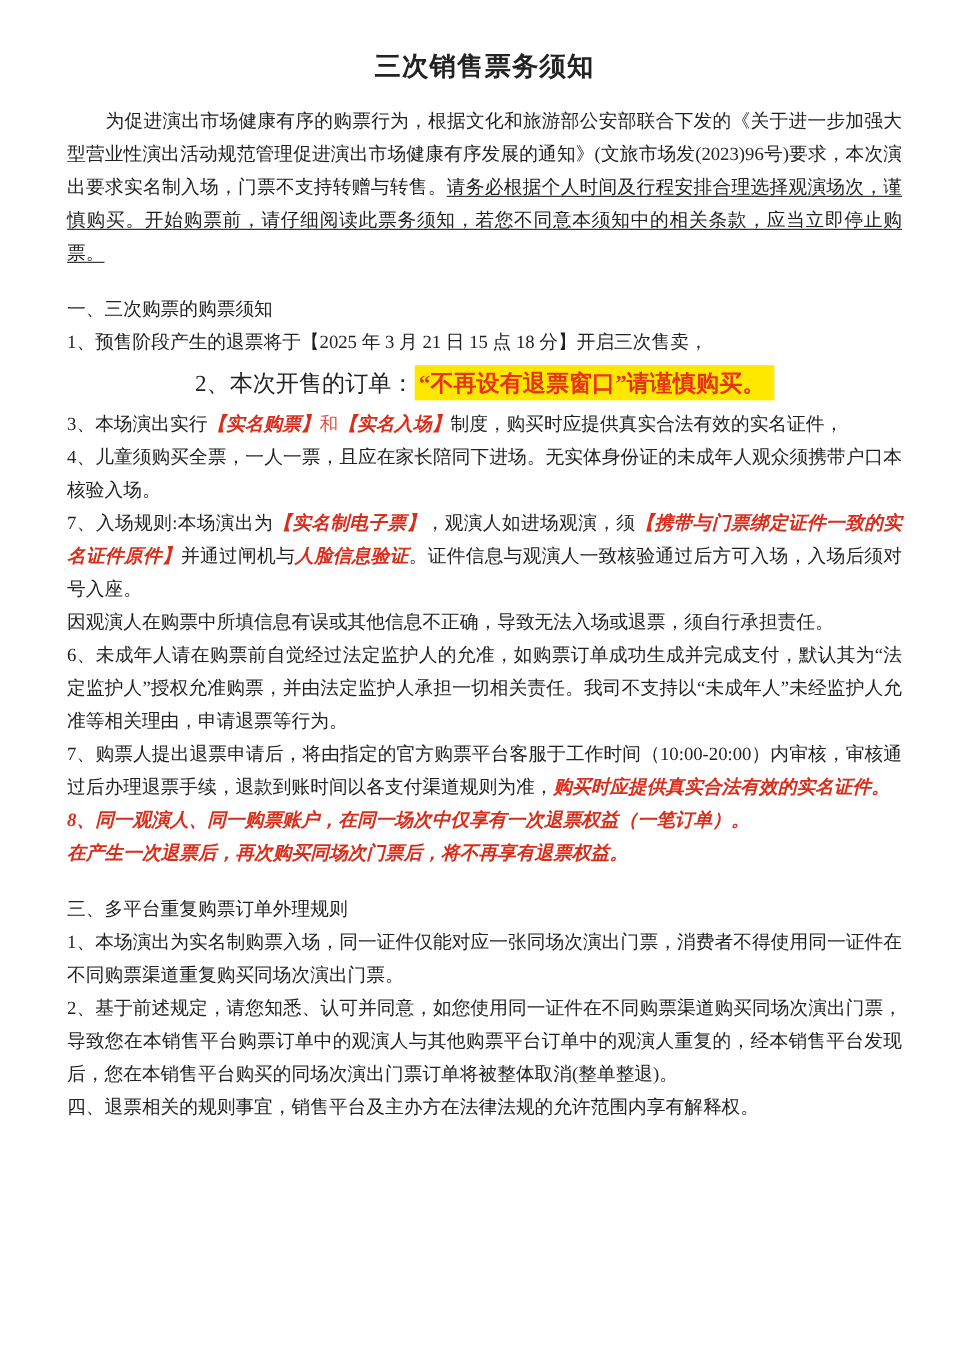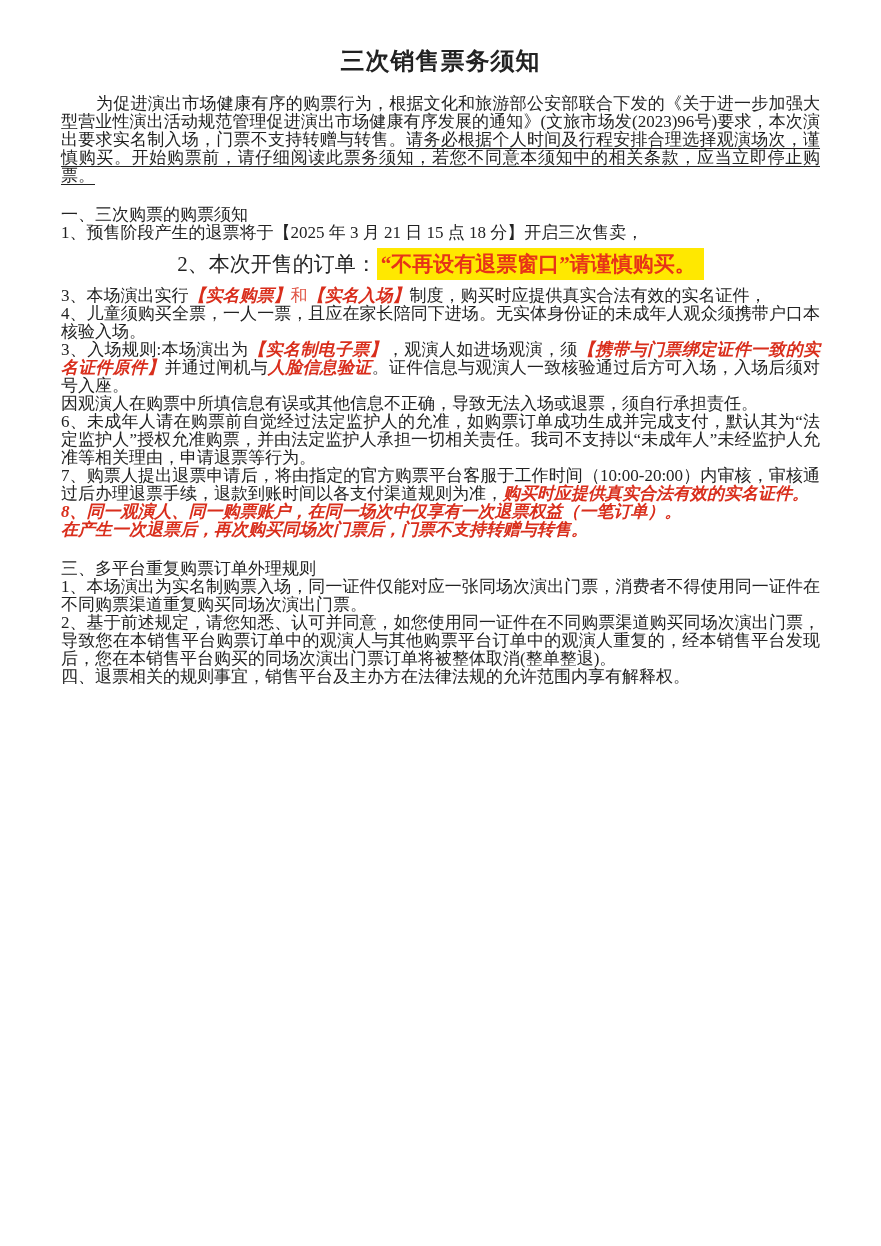--- a/index.html
+++ b/index.html
@@ -21,21 +21,21 @@
   .title {
     font-size: 24px;
     font-weight: bold;
     text-align: center;
     margin: 0 0 19px 0;
     line-height: 30px;
     letter-spacing: 1px;
   }
   .p {
     font-size: 17px;
-    line-height: 18px;
+    line-height: 30px;
     margin: 0;
     text-align: justify;
     word-break: break-all;
   }
   .p.indent { text-indent: 35px; }
   .p.big {
     font-size: 21px;
     line-height: 24px;
     margin: 10px 0 11px 0;
     text-align: center;
@@ -68,25 +68,25 @@
 <div class="page">
   <h1 class="title">三次销售票务须知</h1>
   <div id="doc-body">
       <div class="p indent"><span>为促进演出市场健康有序的购票行为，根据文化和旅游部公安部联合下发的《关于进一步加强大型营业性演出活动规范管理促进演出市场健康有序发展的通知》(文旅市场发(2023)96号)要求，本次演出要求实名制入场，门票不支持转赠与转售。</span><span class="u">请务必根据个人时间及行程安排合理选择观演场次，谨慎购买。开始购票前，请仔细阅读此票务须知，若您不同意本须知中的相关条款，应当立即停止购票。</span></div>
       <div class="spacer" style="height: 21px;"></div>
       <div class="p"><span>一、三次购票的购票须知</span></div>
       <div class="p"><span>1、预售阶段产生的退票将于【2025 年 3 月 21 日 15 点 18 分】开启三次售卖，</span></div>
       <div class="p big"><span>2、本次开售的订单：</span><span class="hl">“不再设有退票窗口”请谨慎购买。</span></div>
       <div class="p"><span>3、本场演出实行</span><span class="r">【实名购票】</span><span class="rn">和</span><span class="r">【实名入场】</span><span>制度，购买时应提供真实合法有效的实名证件，</span></div>
       <div class="p"><span>4、儿童须购买全票，一人一票，且应在家长陪同下进场。无实体身份证的未成年人观众须携带户口本核验入场。</span></div>
-      <div class="p"><span>3、入场规则:本场演出为</span><span class="r">【实名制电子票】</span><span>，观演人如进场观演，须</span><span class="r">【携带与门票绑定证件一致的实名证件原件】</span><span>并通过闸机与</span><span class="r">人脸信息验证</span><span>。证件信息与观演人一致核验通过后方可入场，入场后须对号入座。</span></div>
+      <div class="p"><span>7、入场规则:本场演出为</span><span class="r">【实名制电子票】</span><span>，观演人如进场观演，须</span><span class="r">【携带与门票绑定证件一致的实名证件原件】</span><span>并通过闸机与</span><span class="r">人脸信息验证</span><span>。证件信息与观演人一致核验通过后方可入场，入场后须对号入座。</span></div>
       <div class="p"><span>因观演人在购票中所填信息有误或其他信息不正确，导致无法入场或退票，须自行承担责任。</span></div>
       <div class="p"><span>6、未成年人请在购票前自觉经过法定监护人的允准，如购票订单成功生成并完成支付，默认其为“法定监护人”授权允准购票，并由法定监护人承担一切相关责任。我司不支持以“未成年人”未经监护人允准等相关理由，申请退票等行为。</span></div>
       <div class="p"><span>7、购票人提出退票申请后，将由指定的官方购票平台客服于工作时间（10:00-20:00）内审核，审核通过后办理退票手续，退款到账时间以各支付渠道规则为准，</span><span class="r">购买时应提供真实合法有效的实名证件。</span></div>
       <div class="p"><span class="r">8、同一观演人、同一购票账户，在同一场次中仅享有一次退票权益（一笔订单）。</span></div>
-      <div class="p"><span class="r">在产生一次退票后，再次购买同场次门票后，门票不支持转赠与转售。</span></div>
+      <div class="p"><span class="r">在产生一次退票后，再次购买同场次门票后，将不再享有退票权益。</span></div>
       <div class="spacer" style="height: 21px;"></div>
       <div class="p"><span>三、多平台重复购票订单外理规则</span></div>
       <div class="p"><span>1、本场演出为实名制购票入场，同一证件仅能对应一张同场次演出门票，消费者不得使用同一证件在不同购票渠道重复购买同场次演出门票。</span></div>
       <div class="p"><span>2、基于前述规定，请您知悉、认可并同意，如您使用同一证件在不同购票渠道购买同场次演出门票，导致您在本销售平台购票订单中的观演人与其他购票平台订单中的观演人重复的，经本销售平台发现后，您在本销售平台购买的同场次演出门票订单将被整体取消(整单整退)。</span></div>
       <div class="p"><span>四、退票相关的规则事宜，销售平台及主办方在法律法规的允许范围内享有解释权。</span></div>
     </div>
 </div>
 
 </body></html>

